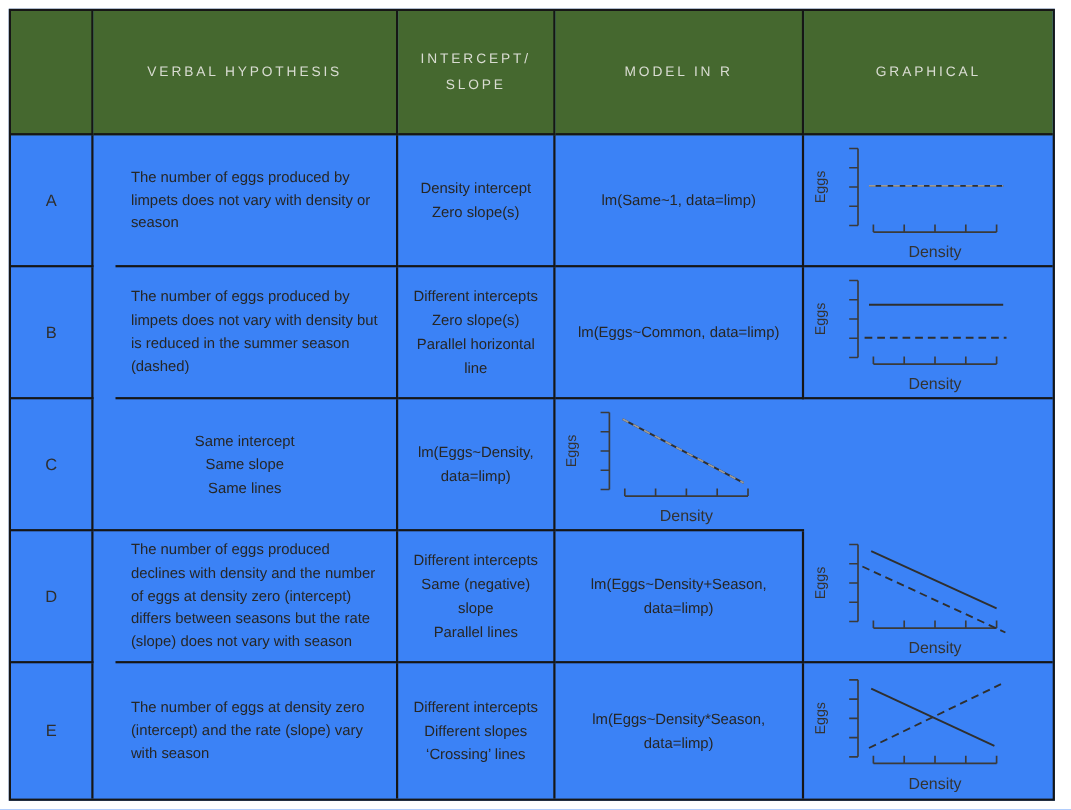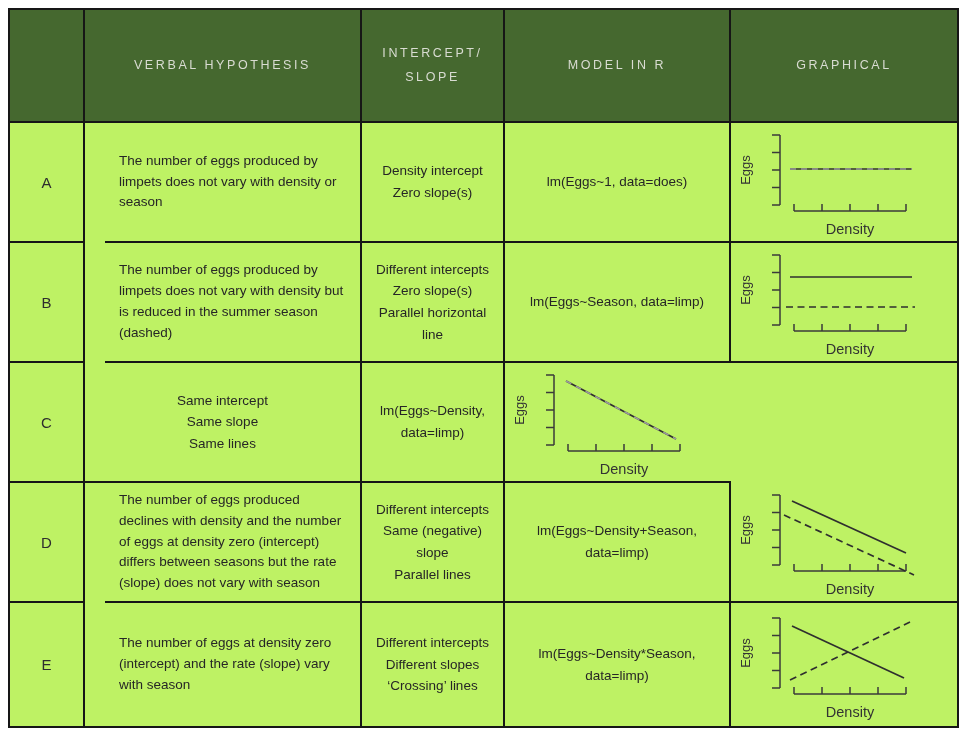--- a/index.html
+++ b/index.html
@@ -13,21 +13,21 @@
     width:974px;height:736px;
     background:#ffffff;
     font-family:"Liberation Sans", sans-serif;
     position:relative;
   }
   .table-wrap{
     position:absolute;left:8px;top:8px;
     width:951px;height:720px;
     box-sizing:border-box;
     border:2px solid var(--bc);
-    background:#bef264;
+    background:#3b82f6;
   }
   .row{
     display:grid;
     grid-template-columns:75px 277px 143px 226px 226px;
     box-sizing:border-box;
   }
   .header-row{height:113px;}
   .data-row{height:120px;}
   .data-row.last{height:123px;}
   .cell{
@@ -82,21 +82,21 @@
 SLOPE</div>
     <div class="cell header-cell">MODEL IN R</div>
     <div class="cell header-cell col-last">GRAPHICAL</div>
   </div>
   <div id="rows-container">
   <div class="row data-row">
     <div class="cell letter-cell">A</div>
     <div class="cell hyp-cell">The number of eggs produced by limpets does not vary with density or season</div>
     <div class="cell is-cell">Density intercept
 Zero slope(s)</div>
-    <div class="cell model-cell">lm(Eggs~1, data=does)</div>
+    <div class="cell model-cell">lm(Same~1, data=limp)</div>
     <div class="cell graph-cell col-last">
           <svg width="220" height="110" viewBox="0 0 220 110">
             <line x1="46" y1="8" x2="46" y2="78" stroke="#3a3a3a" stroke-width="1.5"></line>
             <line x1="46" y1="8" x2="38" y2="8" stroke="#3a3a3a" stroke-width="1.5"></line>
             <line x1="46" y1="25.5" x2="38" y2="25.5" stroke="#3a3a3a" stroke-width="1.5"></line>
             <line x1="46" y1="43" x2="38" y2="43" stroke="#3a3a3a" stroke-width="1.5"></line>
             <line x1="46" y1="60.5" x2="38" y2="60.5" stroke="#3a3a3a" stroke-width="1.5"></line>
             <line x1="46" y1="78" x2="38" y2="78" stroke="#3a3a3a" stroke-width="1.5"></line>
             <line x1="60" y1="84" x2="172" y2="84" stroke="#3a3a3a" stroke-width="1.5"></line>
             <line x1="60" y1="84" x2="60" y2="77" stroke="#3a3a3a" stroke-width="1.5"></line>
@@ -112,21 +112,21 @@
         </div>
   </div>
 
   <div class="row data-row">
     <div class="cell letter-cell">B</div>
     <div class="cell hyp-cell">The number of eggs produced by limpets does not vary with density but is reduced in the summer season (dashed)</div>
     <div class="cell is-cell">Different intercepts
 Zero slope(s)
 Parallel horizontal
 line</div>
-    <div class="cell model-cell">lm(Eggs~Season, data=limp)</div>
+    <div class="cell model-cell">lm(Eggs~Common, data=limp)</div>
     <div class="cell graph-cell col-last">
           <svg width="220" height="110" viewBox="0 0 220 110">
             <line x1="46" y1="8" x2="46" y2="78" stroke="#3a3a3a" stroke-width="1.5"></line>
             <line x1="46" y1="8" x2="38" y2="8" stroke="#3a3a3a" stroke-width="1.5"></line>
             <line x1="46" y1="25.5" x2="38" y2="25.5" stroke="#3a3a3a" stroke-width="1.5"></line>
             <line x1="46" y1="43" x2="38" y2="43" stroke="#3a3a3a" stroke-width="1.5"></line>
             <line x1="46" y1="60.5" x2="38" y2="60.5" stroke="#3a3a3a" stroke-width="1.5"></line>
             <line x1="46" y1="78" x2="38" y2="78" stroke="#3a3a3a" stroke-width="1.5"></line>
             <line x1="60" y1="84" x2="172" y2="84" stroke="#3a3a3a" stroke-width="1.5"></line>
             <line x1="60" y1="84" x2="60" y2="77" stroke="#3a3a3a" stroke-width="1.5"></line>

